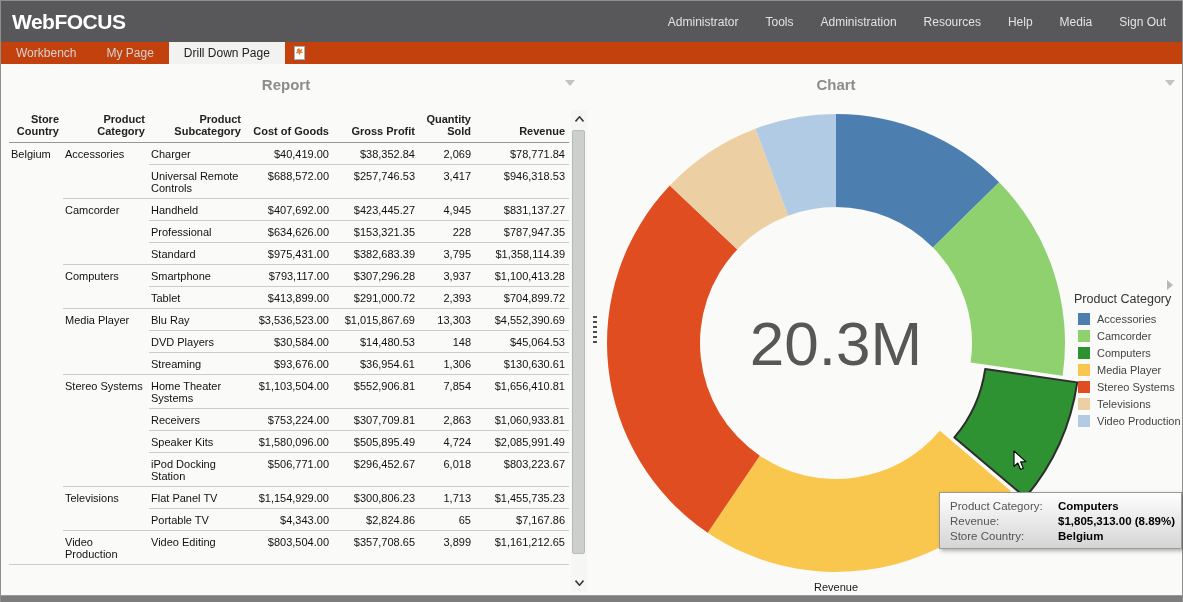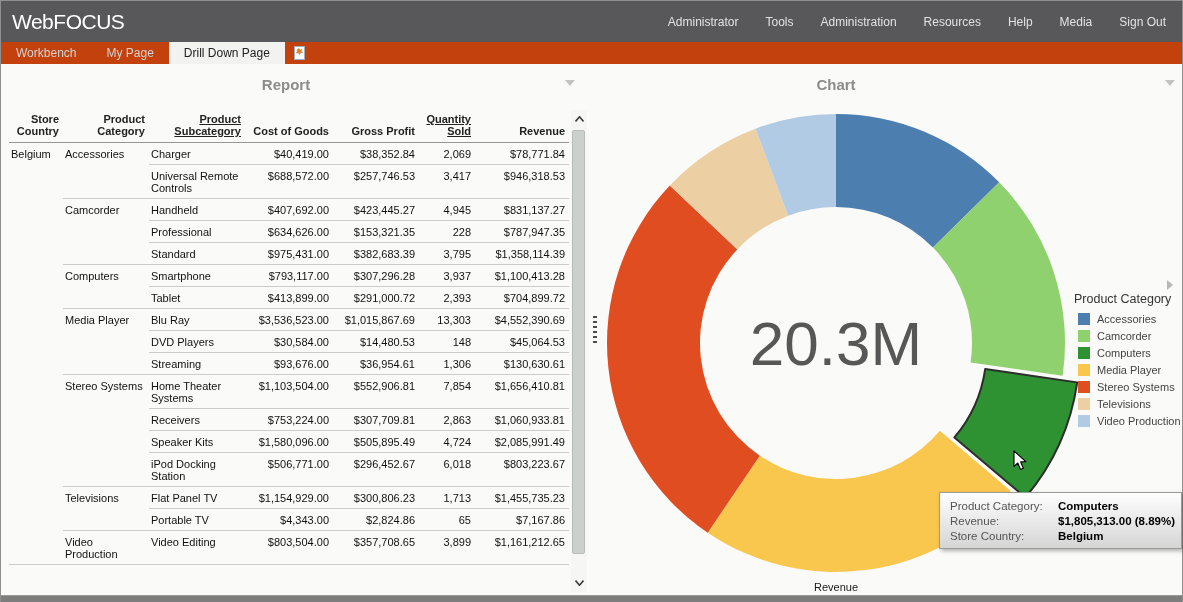--- a/index.html
+++ b/index.html
@@ -3,21 +3,21 @@
 <meta charset="utf-8">
 <style>
   * { margin:0; padding:0; box-sizing:border-box; }
   html,body { width:1183px; height:602px; overflow:hidden;
     font-family:"Liberation Sans", sans-serif; background:#fafaf8; }
   .window { position:relative; width:1183px; height:602px;
     border:1px solid #8f8f8f; background:#fafaf8; }
 
   
   .topbar { height:41px; background:#58585a; display:flex; align-items:center; }
-  .logo { color:#fff; font-size:21px; font-weight:normal; letter-spacing:-0.5px; padding-left:11px; }
+  .logo { color:#fff; font-size:21px; font-weight:bold; letter-spacing:-0.5px; padding-left:11px; }
   .topmenu { margin-left:auto; display:flex; align-items:center; gap:27px; padding-right:16px; }
   .topmenu-item { color:#e2e2e2; font-size:12px; cursor:pointer; }
 
   .tabbar { height:22px; background:#c2410c; display:flex; align-items:stretch; }
   .tab { color:#d4d4d4; font-size:12px; line-height:22px; padding:0 15px; cursor:pointer; }
   .tab.active { background:#f2f2f1; color:#222; }
   .tab-icon-slot { width:28px; display:flex; align-items:center; justify-content:center; cursor:pointer; }
 
   
   .content { position:relative; width:1181px; height:539px; background:#fafaf8; }
@@ -114,24 +114,24 @@
 
     <div class="report-panel">
       <div class="panel-title report-title">Report</div>
       <div class="collapse-arrow report-arrow"></div>
 
       <table class="report">
         <thead>
             <tr id="report-head-row">
               <th style="width: 54px;">Store Country</th>
               <th style="width: 86px;">Product Category</th>
-              <th style="width: 96px; text-decoration: underline;">Product Subcategory</th>
+              <th style="width: 96px;">Product Subcategory</th>
               <th class="num" style="width: 88px;">Cost of Goods</th>
               <th class="num" style="width: 86px;">Gross Profit</th>
-              <th class="num" style="width: 56px; text-decoration: underline;">Quantity Sold</th>
+              <th class="num" style="width: 56px;">Quantity Sold</th>
               <th class="num" style="width: 94px;">Revenue</th>
             </tr>
           </thead>
         <tbody id="report-body">
             <tr>
               <td>Belgium</td>
               <td>Accessories</td>
               <td>Charger</td>
               <td class="num">$40,419.00</td>
               <td class="num">$38,352.84</td>

